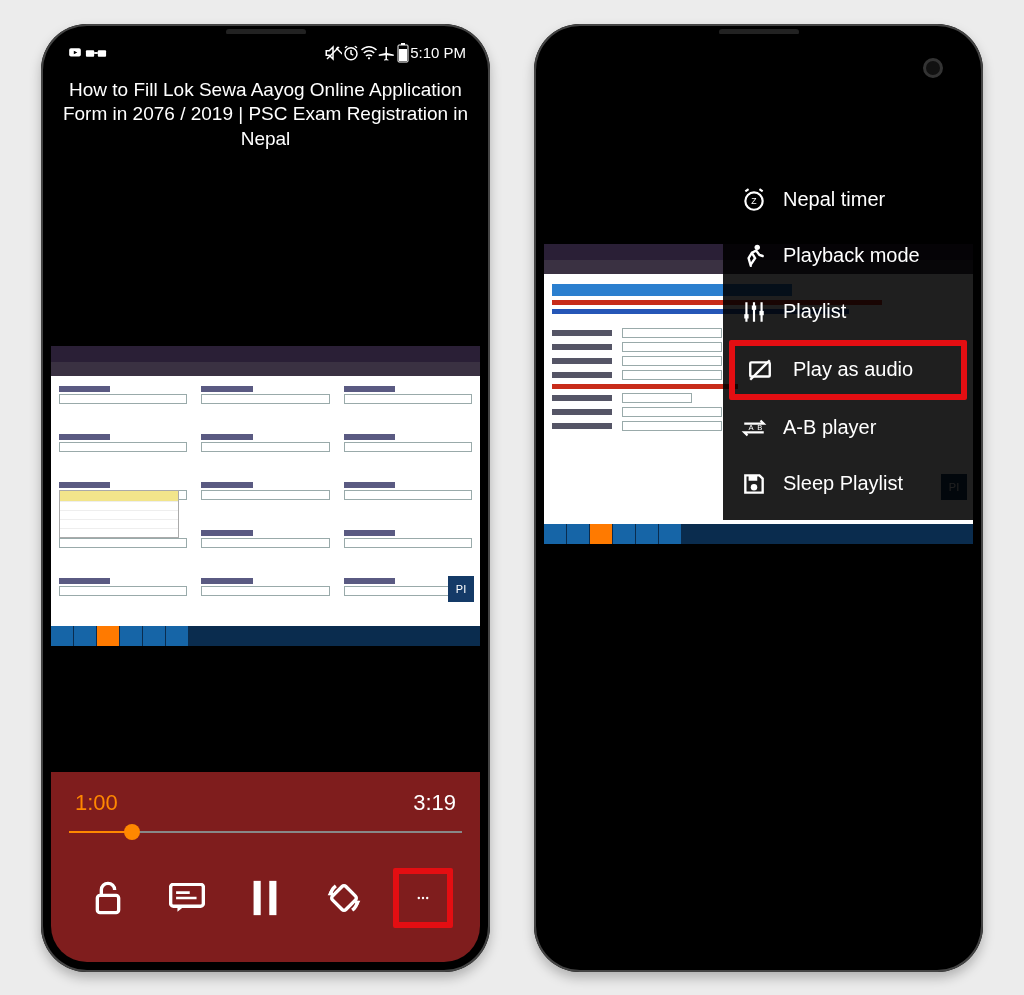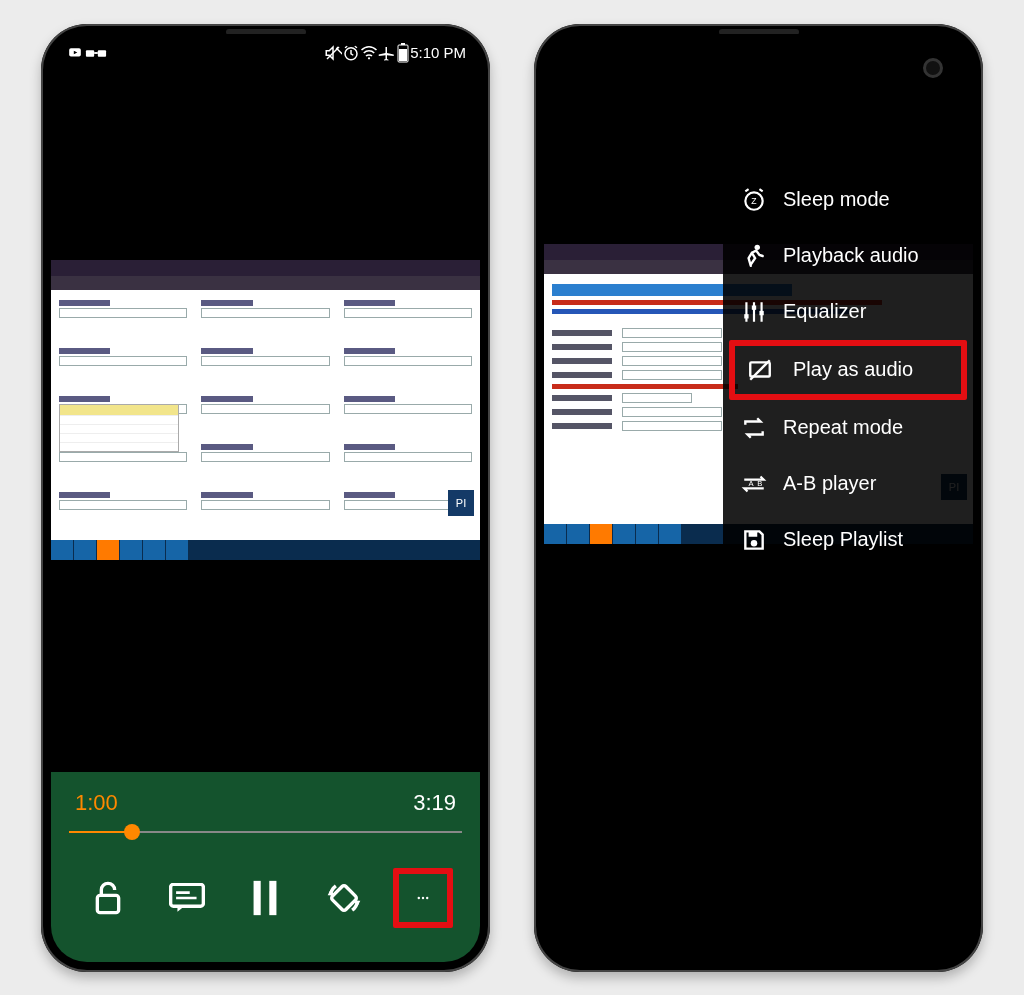--- a/index.html
+++ b/index.html
@@ -73,21 +73,21 @@
   }
   .dropdown-open .sel { background:#f2e58b; height:10px; }
   .dropdown-open .opt { height:9px; border-top:1px solid #eee; }
   .pi-badge { position:absolute; right:6px; bottom:24px; width:26px; height:26px;
     background:#143a67; color:#fff; font:11px/26px sans-serif; text-align:center;}
   .taskbar { height:20px; background:#0a2c4e; display:flex; }
   .taskbar .seg { width:22px; height:100%; background:#1665a7; margin-right:1px;}
 
   
   .player-bar { position:absolute; bottom:0; left:0; right:0; height:190px;
-    background:#14532d; padding:6px 18px 10px 18px; }
+    background:#7f1d1d; padding:6px 18px 10px 18px; }
   .time-row { display:flex; justify-content:space-between;
     font-size:22px; padding:12px 6px 4px 6px; }
   .cur  { color:#ff8800; }
   .dur  { color:#ffffff; }
   .seek { position:relative; height:16px; margin:4px 0 4px 0; }
   .seek .track { position:absolute; top:50%; left:0; right:0; height:2px;
     background:#888; transform:translateY(-50%); }
   .seek .prog  { position:absolute; top:50%; left:0; height:2px;
     background:#ff8800; transform:translateY(-50%); }
   .seek .thumb { position:absolute; top:50%; width:16px; height:16px;
@@ -172,20 +172,21 @@
           </svg>
         <svg width="14" height="20" viewBox="0 0 12 20">
             <rect x="1" y="2" width="10" height="17" rx="1" fill="none" stroke="#fff"></rect>
             <rect x="4" y="0" width="4" height="2" fill="#fff"></rect>
             <rect x="2" y="6" width="8" height="12" fill="#fff"></rect>
           </svg>
         <span>5:10 PM</span>
       </div>
     </div>
 
+    <div class="title-overlay">How to Fill Lok Sewa Aayog Online Application Form in 2076 / 2019 | PSC Exam Registration in Nepal</div>
 
     <div class="video-frame">
       <div class="vf-tabbar"></div>
       <div class="vf-urlbar"></div>
       <div class="vf-page">
         <div class="form-field">
             <div class="lbl"></div>
             <div class="inp"></div>
           </div>
         <div class="form-field">
@@ -371,58 +372,52 @@
     </div>
 
     <div class="menu-overlay">
 
       <div class="menu-item">
         <svg width="26" height="26" viewBox="0 0 24 24">
             <circle cx="12" cy="13" r="8" fill="none" stroke="#fff" stroke-width="2"></circle>
             <path d="M4 4l3-2M20 4l-3-2" stroke="#fff" stroke-width="2"></path>
             <text x="12" y="16" font-size="8" text-anchor="middle" fill="#fff" font-family="sans-serif">Z</text>
           </svg>
-        <span>Sleep mode</span>
+        <span>Nepal timer</span>
       </div>
 
       <div class="menu-item">
         <svg width="26" height="26" viewBox="0 0 24 24">
             <circle cx="15" cy="4" r="2.5" fill="#fff"></circle>
             <path d="M10 9l4-2 3 4 3 1M10 9l-3 5 2 7M10 9l3 5-4 6" fill="none" stroke="#fff" stroke-width="2.2" stroke-linecap="round"></path>
           </svg>
-        <span>Playback audio</span>
+        <span>Playback mode</span>
       </div>
 
 
       <div class="menu-item">
         <svg width="26" height="26" viewBox="0 0 24 24">
             <path d="M5 3v18M12 3v18M19 3v18" stroke="#fff" stroke-width="2"></path>
             <rect x="3" y="14" width="4" height="4" fill="#fff"></rect>
             <rect x="10" y="6" width="4" height="4" fill="#fff"></rect>
             <rect x="17" y="11" width="4" height="4" fill="#fff"></rect>
           </svg>
-        <span>Equalizer</span>
+        <span>Playlist</span>
       </div>
 
       <div class="menu-item red-box">
         <svg width="26" height="26" viewBox="0 0 24 24">
             <rect x="3" y="5" width="18" height="13" rx="1" fill="none" stroke="#fff" stroke-width="2.2"></rect>
             <line x1="3" y1="21" x2="21" y2="3" stroke="#fff" stroke-width="2.2"></line>
           </svg>
         <span>Play as audio</span>
       </div>
 
 
 
-      <div class="menu-item">
-        <svg width="26" height="26" viewBox="0 0 24 24">
-            <path d="M4 9V6h14l-3-3M20 15v3H6l3 3" fill="none" stroke="#fff" stroke-width="2.2"></path>
-          </svg>
-        <span>Repeat mode</span>
-      </div>
 
       <div class="menu-item">
         <svg width="26" height="26" viewBox="0 0 24 24">
             <path d="M3 8h18l-3-3M21 16H3l3 3" fill="none" stroke="#fff" stroke-width="2"></path>
             <text x="7" y="14" font-size="7" fill="#fff" font-family="sans-serif">A</text>
             <text x="15" y="14" font-size="7" fill="#fff" font-family="sans-serif">B</text>
           </svg>
         <span>A-B player</span>
       </div>
 

